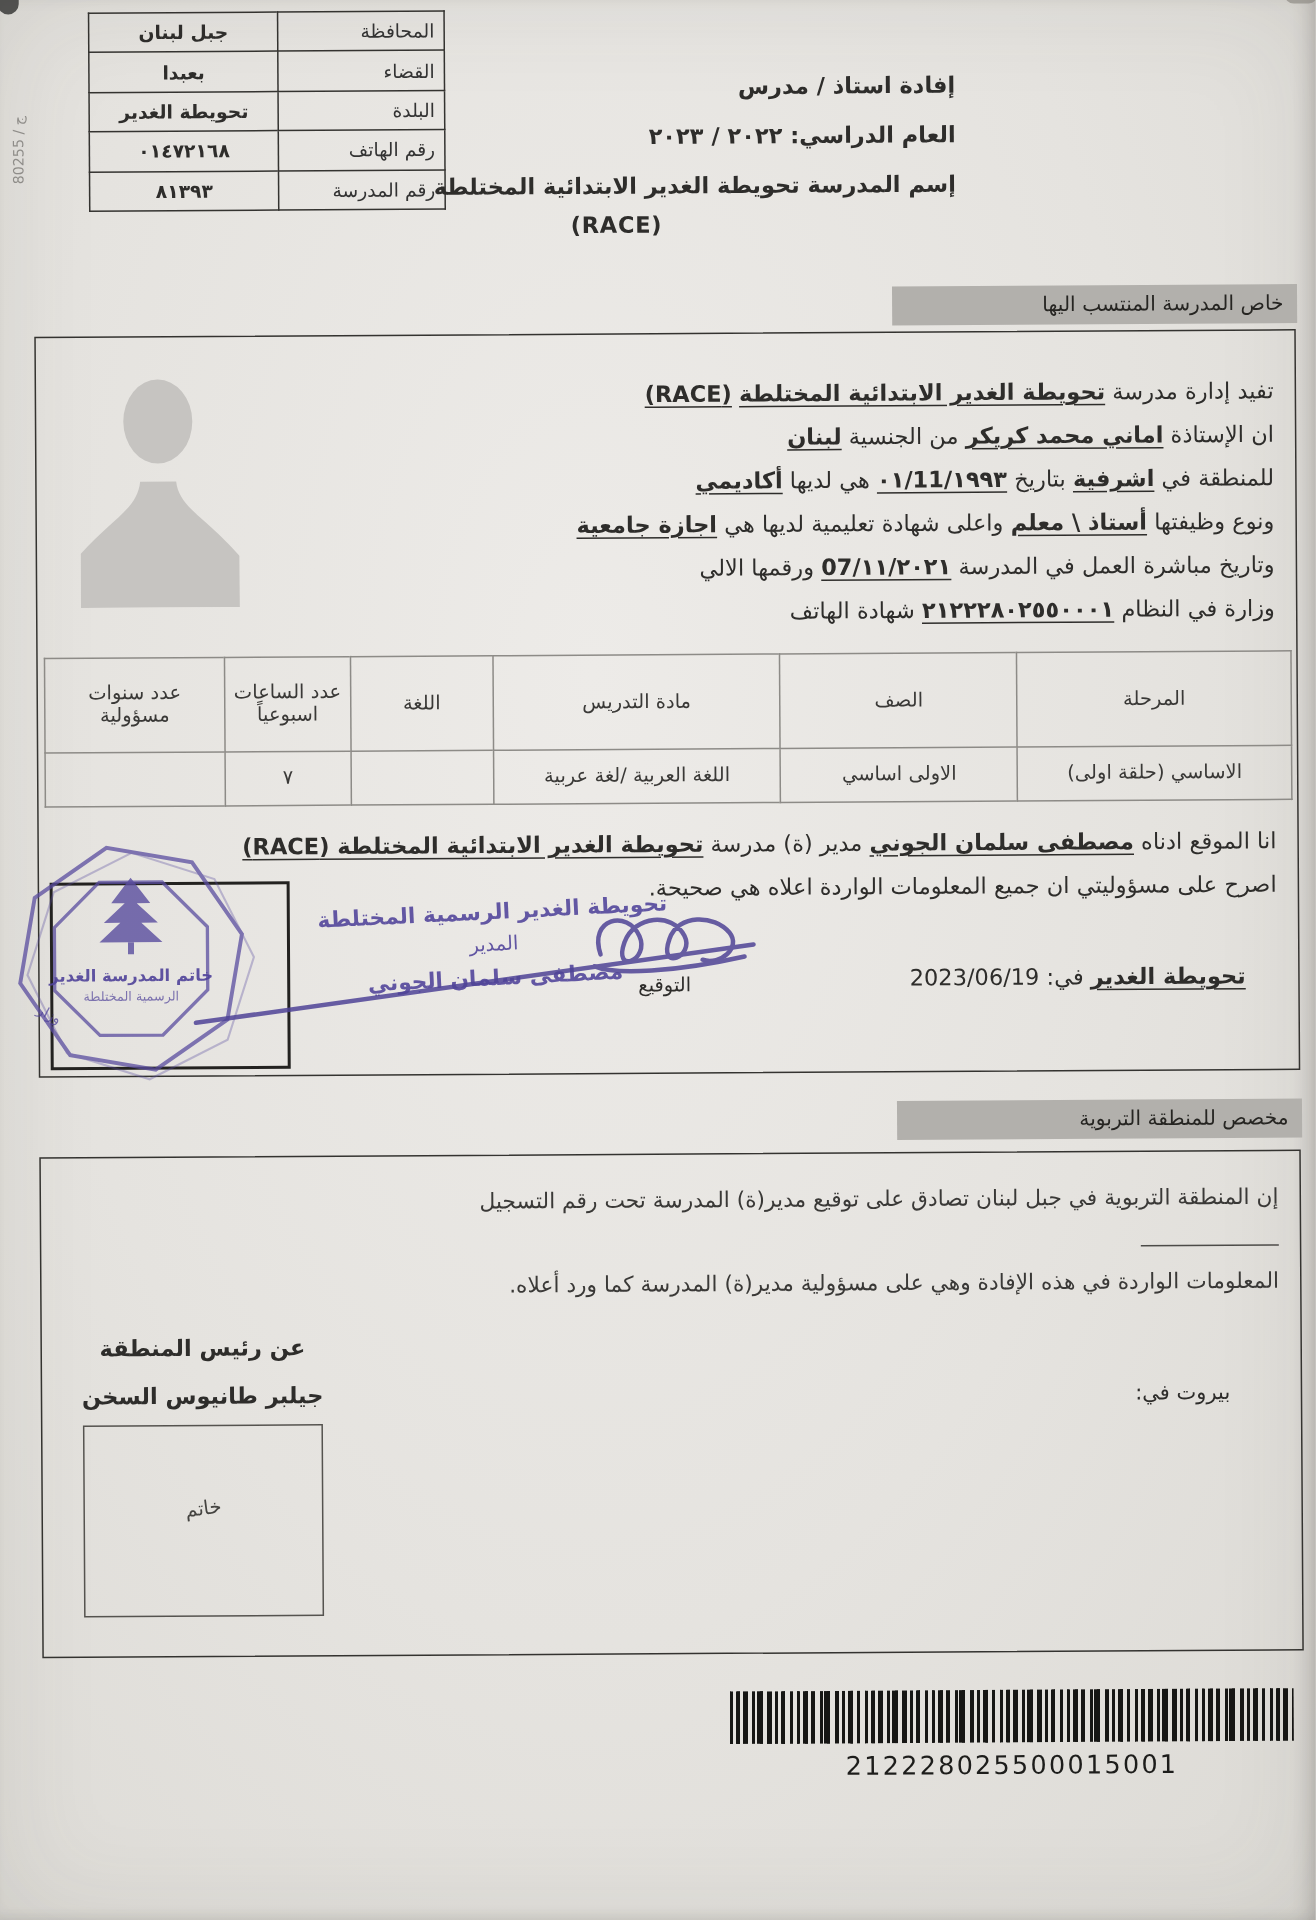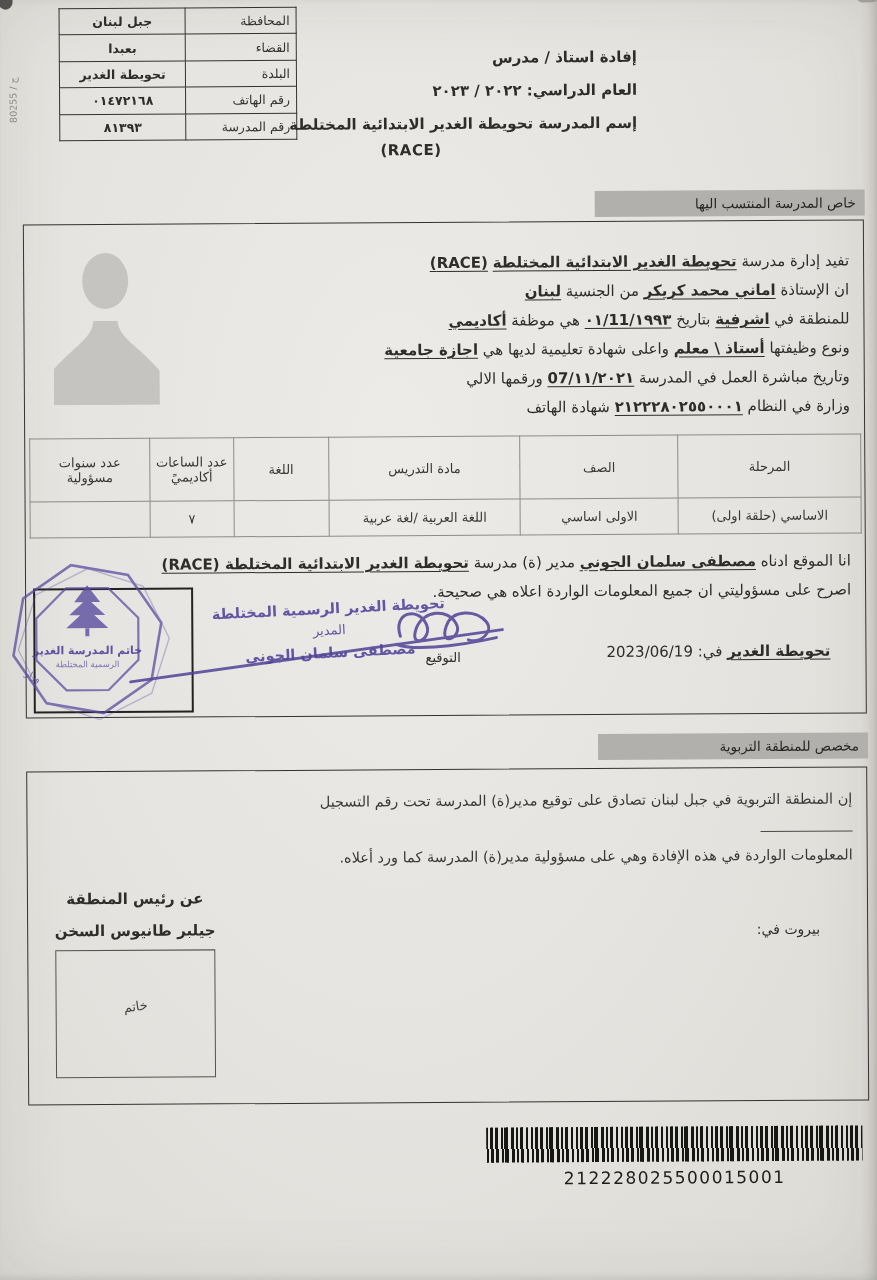--- a/index.html
+++ b/index.html
@@ -130,42 +130,42 @@
     <div class="abs photo">
       <svg width="106" height="160" viewBox="0 0 106 160">
         <ellipse cx="52" cy="36" rx="23" ry="28" fill="#c6c4c1"></ellipse>
         <path d="M0,160 L0,124 C22,100 38,94 40,76 L64,76 C66,94 84,100 106,126 L106,160 Z" fill="#c6c4c1"></path>
       </svg>
     </div>
 
     <div class="abs para1 rtl">
       <div class="pline"><span>تفيد إدارة مدرسة </span><span class="bu">تحويطة الغدير الابتدائية المختلطة</span><span> </span><span class="bu">(RACE)</span></div>
       <div class="pline"><span>ان الإستاذة </span><span class="bu">اماني محمد كريكر</span><span> من الجنسية </span><span class="bu">لبنان</span></div>
-      <div class="pline"><span>للمنطقة في </span><span class="bu">اشرفية</span><span> بتاريخ </span><span class="bu">٠١/11/١٩٩٣</span><span> هي موظفة </span><span class="bu">أكاديمي</span></div>
+      <div class="pline"><span>للمنطقة في </span><span class="bu">اشرفية</span><span> بتاريخ </span><span class="bu">٠١/11/١٩٩٣</span><span> هي لديها </span><span class="bu">أكاديمي</span></div>
       <div class="pline"><span>ونوع وظيفتها </span><span class="bu">أستاذ \ معلم</span><span> واعلى شهادة تعليمية لديها هي </span><span class="bu">اجازة جامعية</span></div>
       <div class="pline"><span>وتاريخ مباشرة العمل في المدرسة </span><span class="bu">07/١١/٢٠٢١</span><span> ورقمها الالي</span></div>
       <div class="pline"><span>وزارة في النظام </span><span class="bu">٢١٢٢٢٨٠٢٥٥٠٠٠١</span><span> شهادة الهاتف</span></div>
     </div>
 
     <table class="abs subjects rtl">
       <colgroup>
           <col style="width:183px">
           <col style="width:158px">
           <col style="width:192px">
           <col style="width:95px">
           <col style="width:84px">
           <col style="width:120px">
         </colgroup>
       <tbody>
           <tr>
         <th>المرحلة</th>
         <th>الصف</th>
         <th>مادة التدريس</th>
         <th>اللغة</th>
-        <th>عدد الساعات أكاديميً</th>
+        <th>عدد الساعات اسبوعياً</th>
         <th>عدد سنوات مسؤولية</th>
       </tr>
       <tr>
         <td>الاساسي (حلقة اولى)</td>
         <td>الاولى اساسي</td>
         <td>اللغة العربية /لغة عربية</td>
         <td></td>
         <td>٧</td>
         <td></td>
       </tr>

